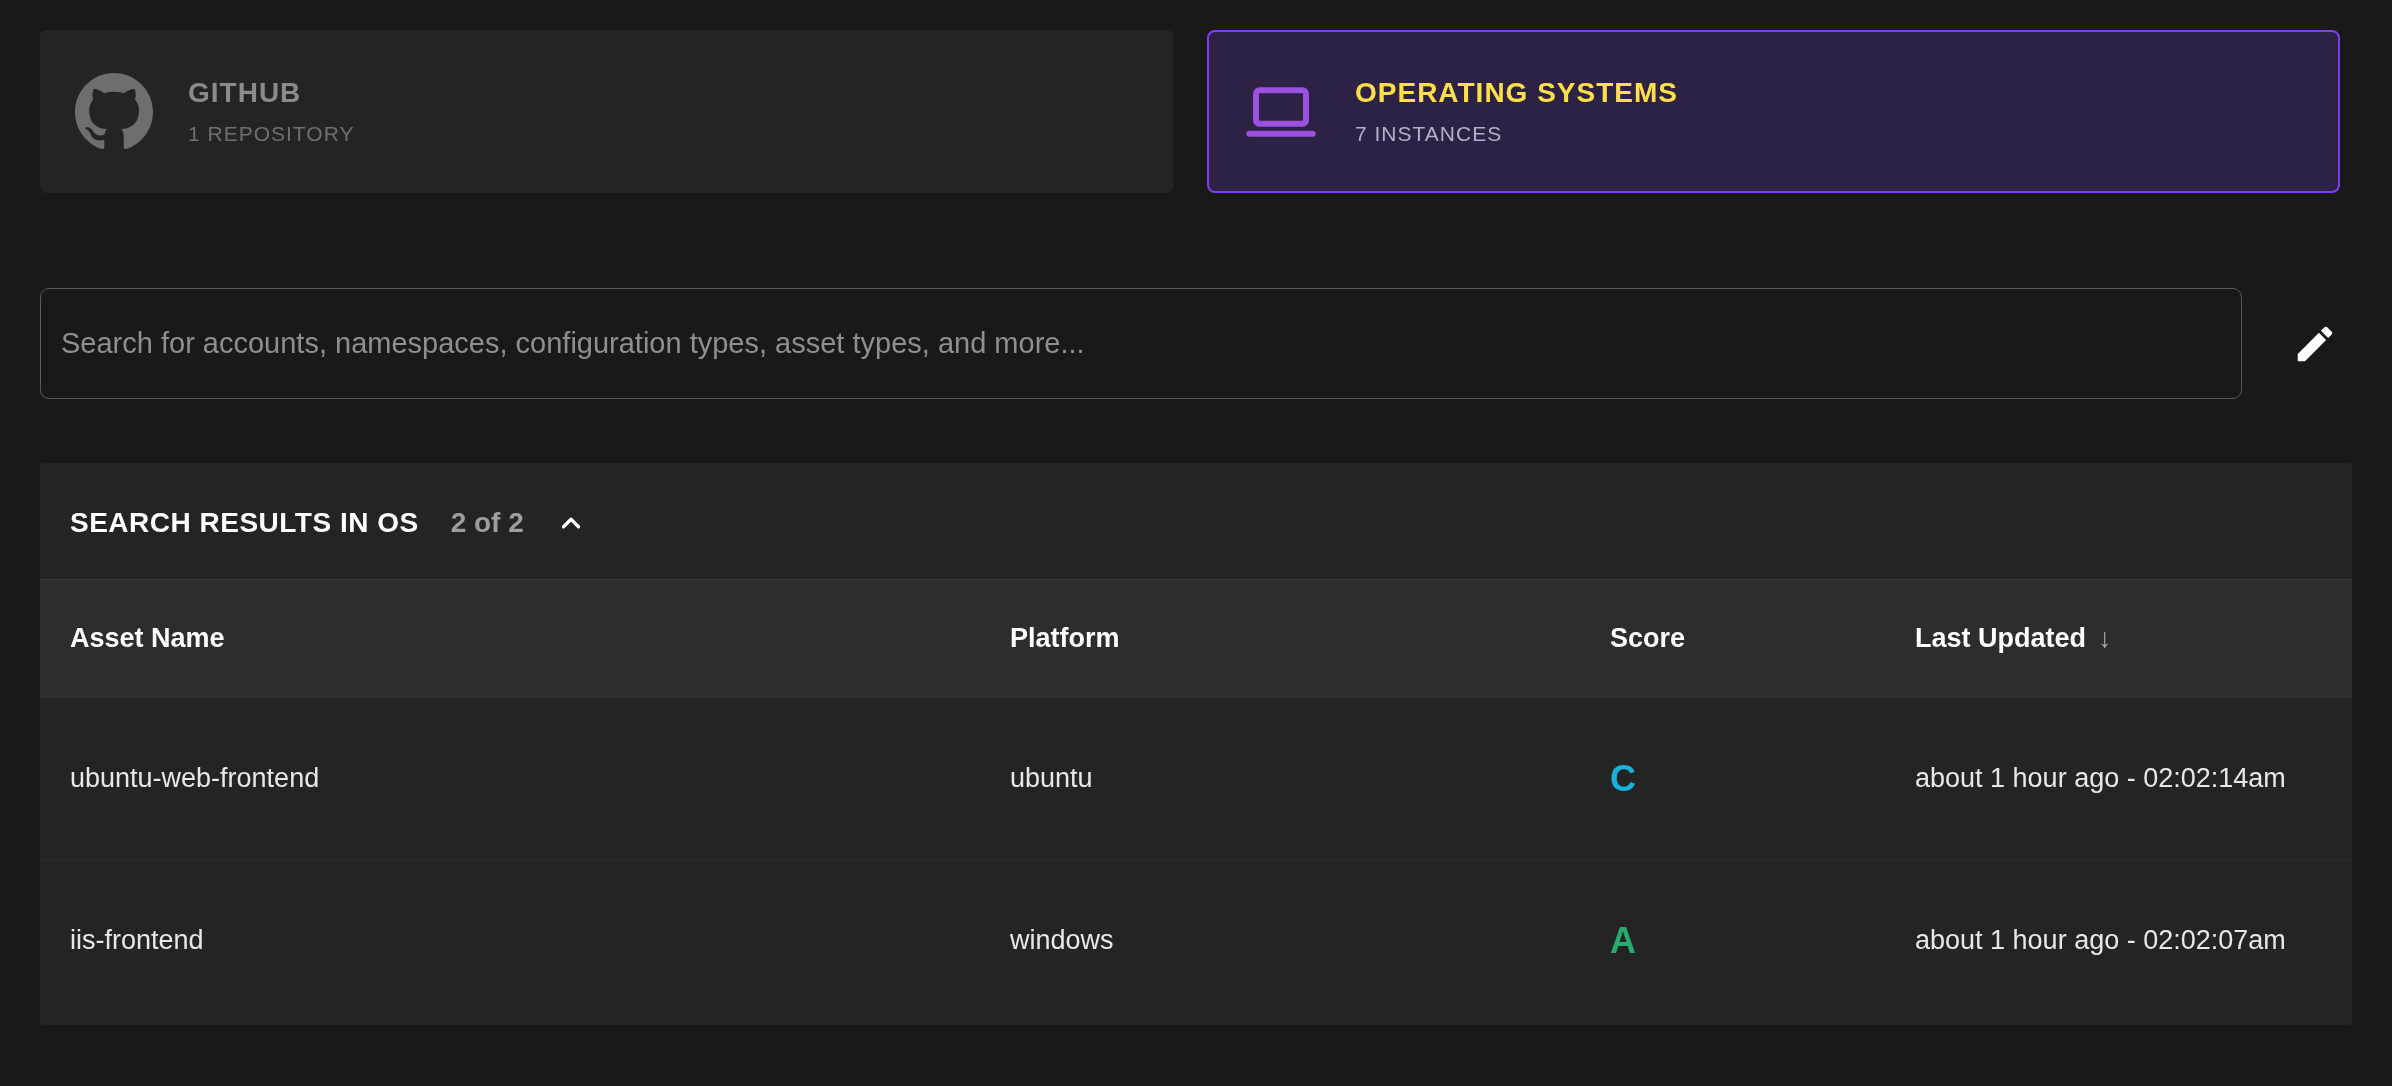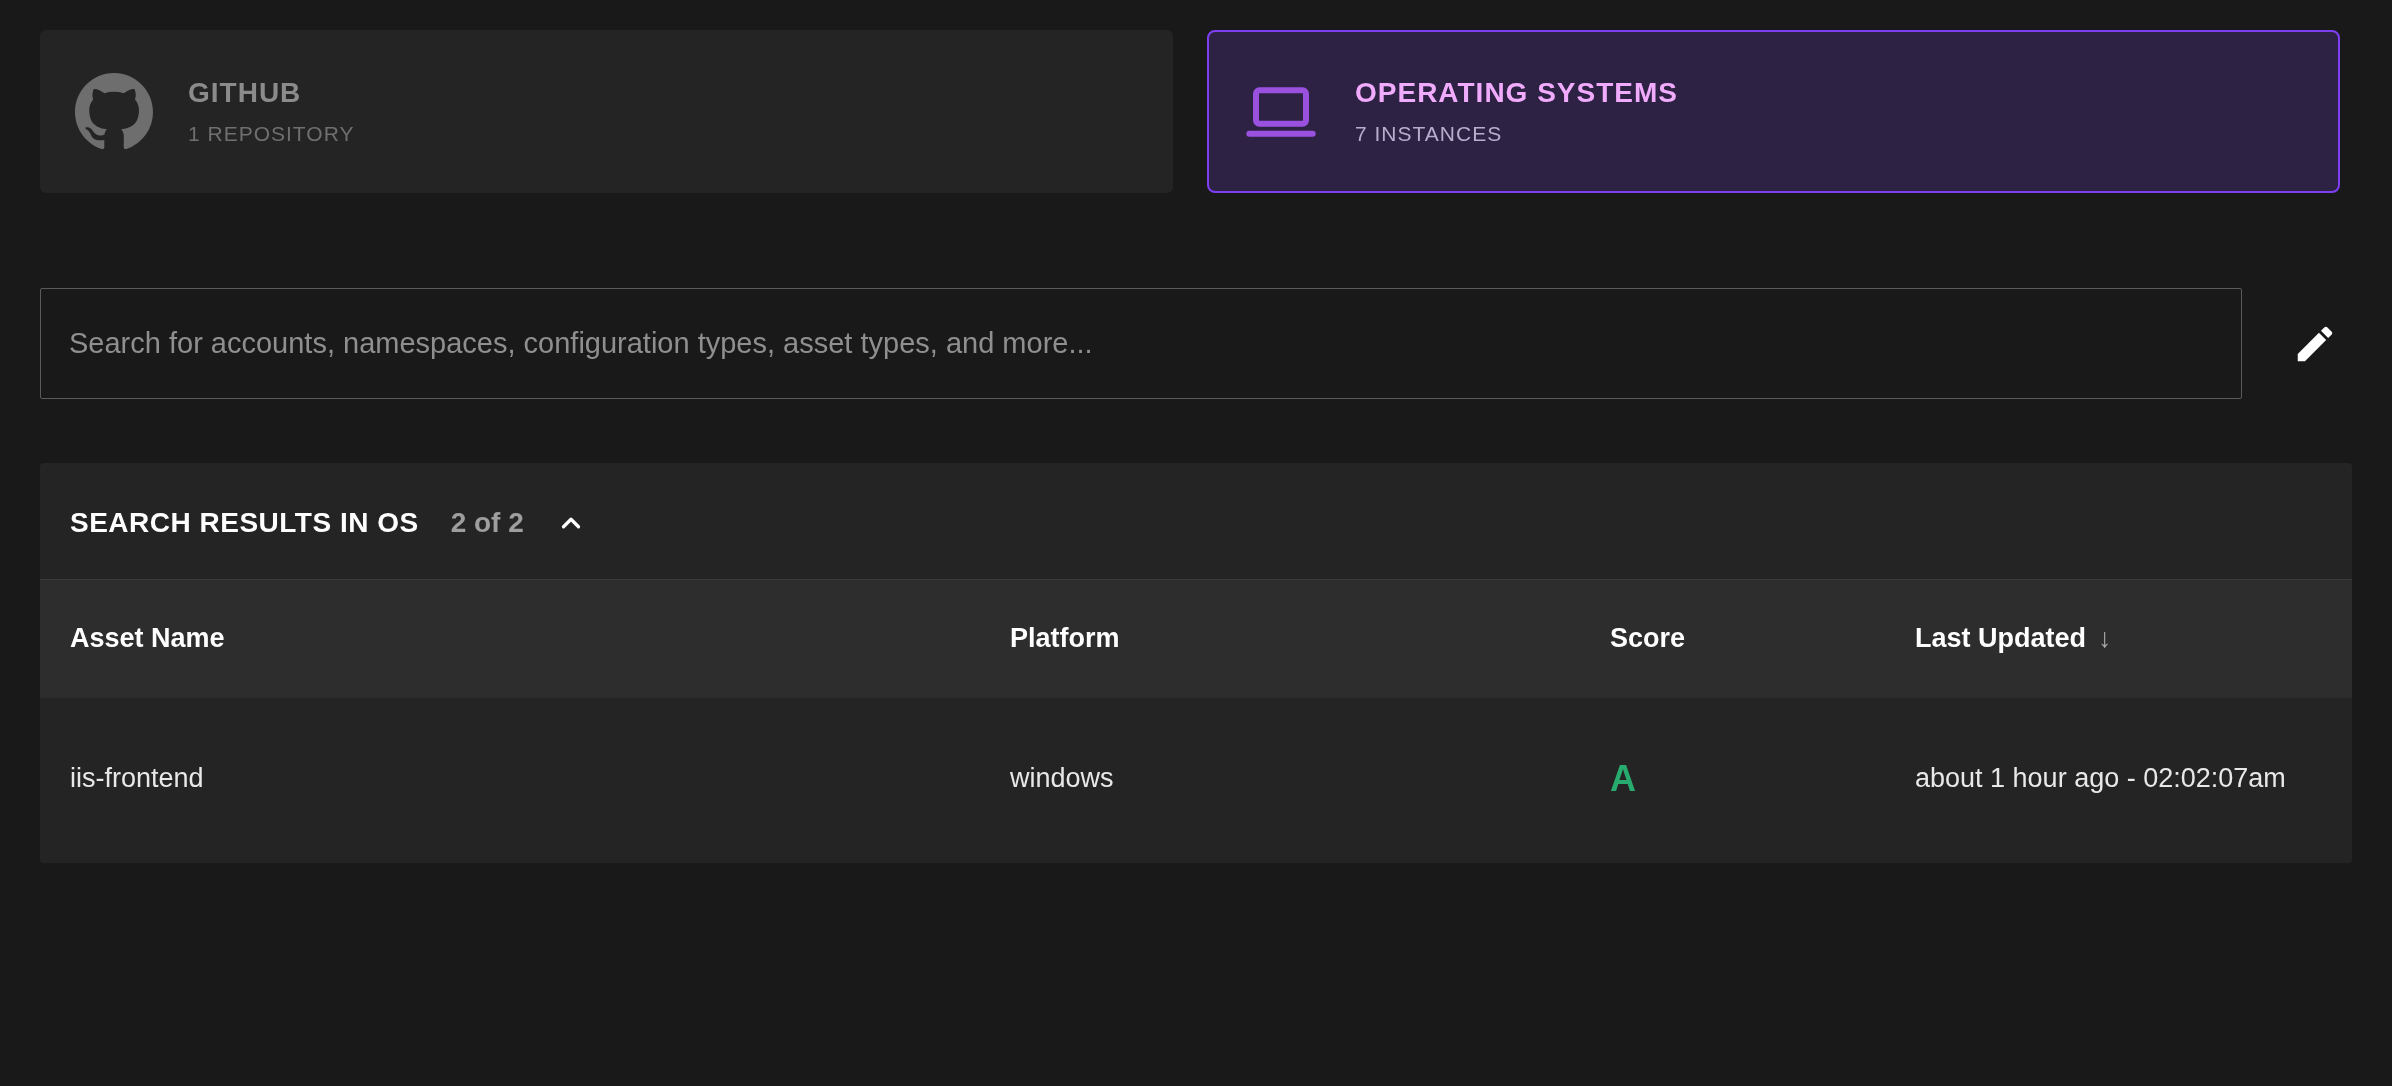--- a/index.html
+++ b/index.html
@@ -47,21 +47,21 @@
     font-weight:700;
     letter-spacing:1px;
     color:#8b8b8b;
   }
   .card-text .card-sub {
     font-size:21px;
     letter-spacing:1px;
     color:#6f6f6f;
     margin-top:13px;
   }
-  .card.selected .card-title { color:#f0abfc; }
+  .card.selected .card-title { color:#fde047; }
   .card.selected .card-sub { color:#b7aecb; }
 
   .ms-logo {
     width:72px; height:72px;
     display:grid;
     grid-template-columns:1fr 1fr;
     grid-template-rows:1fr 1fr;
     gap:6px;
   }
   .ms-sq { width:100%; height:100%; }
@@ -71,25 +71,25 @@
     display:flex;
     align-items:center;
     gap:36px;
     margin:95px 40px 0 40px;
   }
   .search-input {
     flex:1;
     height:111px;
     background:transparent;
     border:1px solid #5a5a5a;
-    border-radius:2px;
+    border-radius:9px;
     color:#dddddd;
     font-size:29px;
     font-family:"Liberation Sans", sans-serif;
-    padding:0 28px;
+    padding:0 20px;
     outline:none;
   }
   .search-input::placeholder { color:#8f8f8f; }
   .edit-btn {
     width:74px; height:74px;
     background:transparent;
     border:none;
     display:flex;
     align-items:center;
     justify-content:center;
@@ -236,20 +236,26 @@
     </span>
     <span class="th">
       <span>Score</span>
     </span>
     <span class="th">
       <span>Last Updated</span>
       <span class="sort-arrow">↓</span>
     </span>
   </div>
 
+  <div class="table-grid table-row">
+    <span class="td">ubuntu-web-frontend</span>
+    <span class="td">ubuntu</span>
+    <span class="td td-score" style="color: rgb(23, 177, 222);">C</span>
+    <span class="td">about 1 hour ago - 02:02:14am</span>
+  </div>
 
   <div class="table-grid table-row">
     <span class="td">iis-frontend</span>
     <span class="td">windows</span>
     <span class="td td-score" style="color: rgb(39, 171, 110);">A</span>
     <span class="td">about 1 hour ago - 02:02:07am</span>
   </div>
 
   <div class="panel-footer-pad"></div>
 

